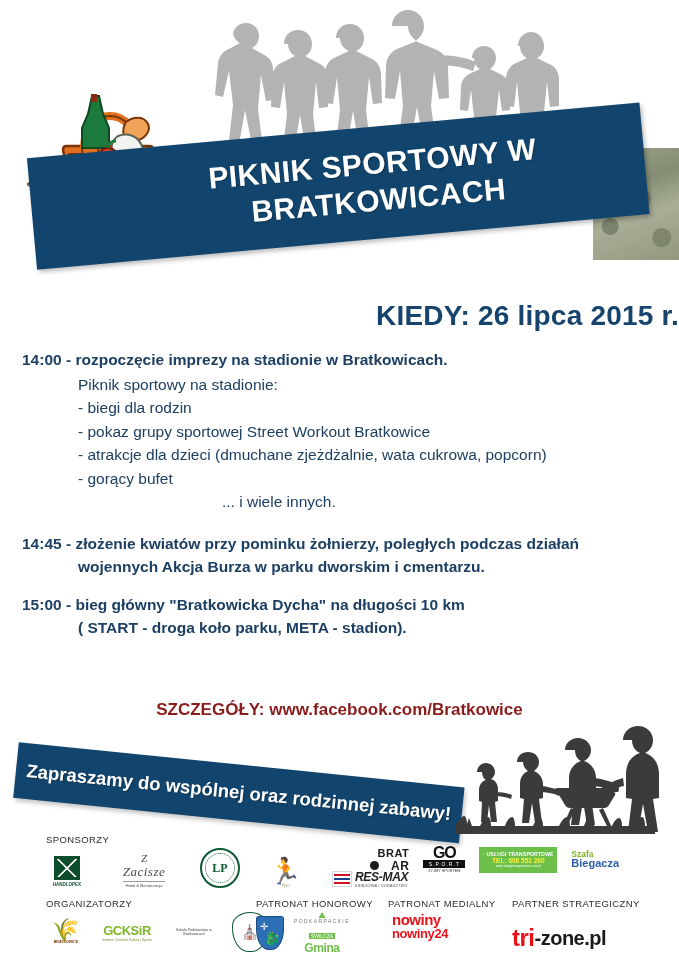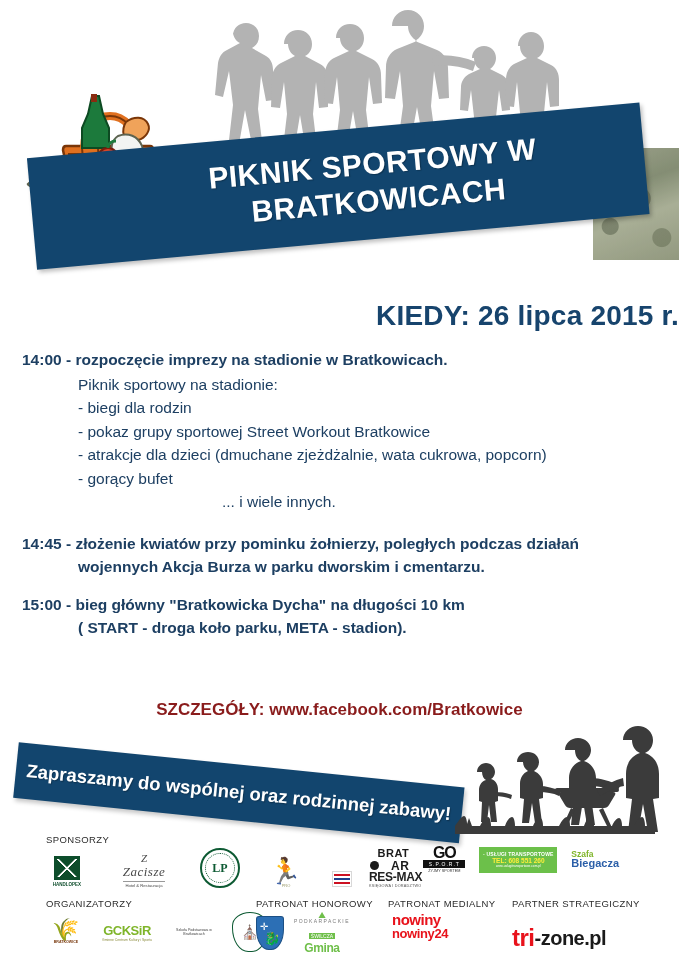--- a/index.html
+++ b/index.html
@@ -208,21 +208,21 @@
     position:relative;
   }
   .roundlogo:after{
     content:""; position:absolute; inset:3px; border:1px dotted #0d5a33; border-radius:50%;
   }
 
   .greenman { width: 52px; text-align:center; }
   .greenman .fig { font-size: 26px; color:#8cc63f; line-height:.8; }
   .greenman .cap { font-size:4px; color:#9a9a6a; margin-top:1px;}
 
-  .resmax { display:flex; align-items:center; gap:17px; }
+  .resmax { display:flex; align-items:center; gap:3px;font-style:italic; }
   .resmax .mark {
     width:20px; height:16px; background:#ffffff; border:1px solid #d8d8d8;
     display:flex; flex-direction:column; justify-content:center; gap:1.5px; padding:1px;
     box-sizing:border-box;
   }
   .resmax .mark i { display:block; height:2.5px; background:#cc1122; }
   .resmax .mark i:nth-child(2){ background:#1d3f8b; }
   .resmax .txt { text-align:left; }
   .resmax .t1 { font-size:12px; font-weight:bold; color:#222; letter-spacing:-.3px; }
   .resmax .t2 { font-size:3.8px; color:#555; letter-spacing:.2px;}

